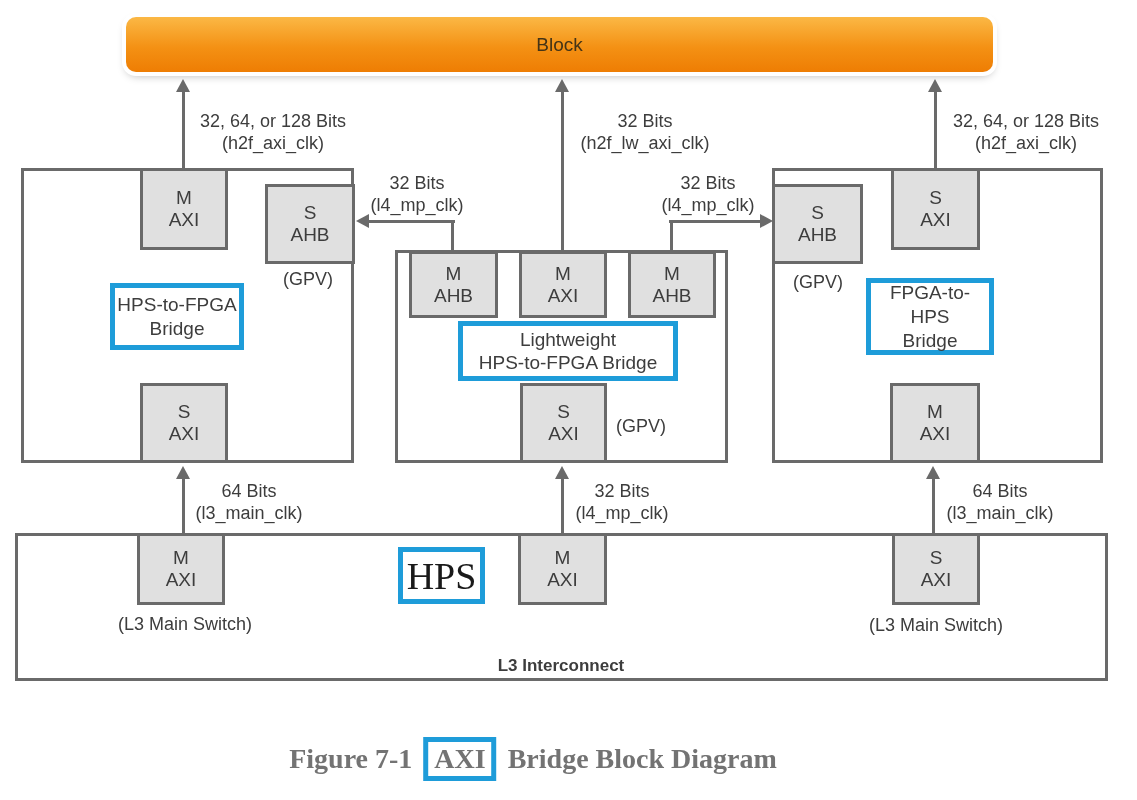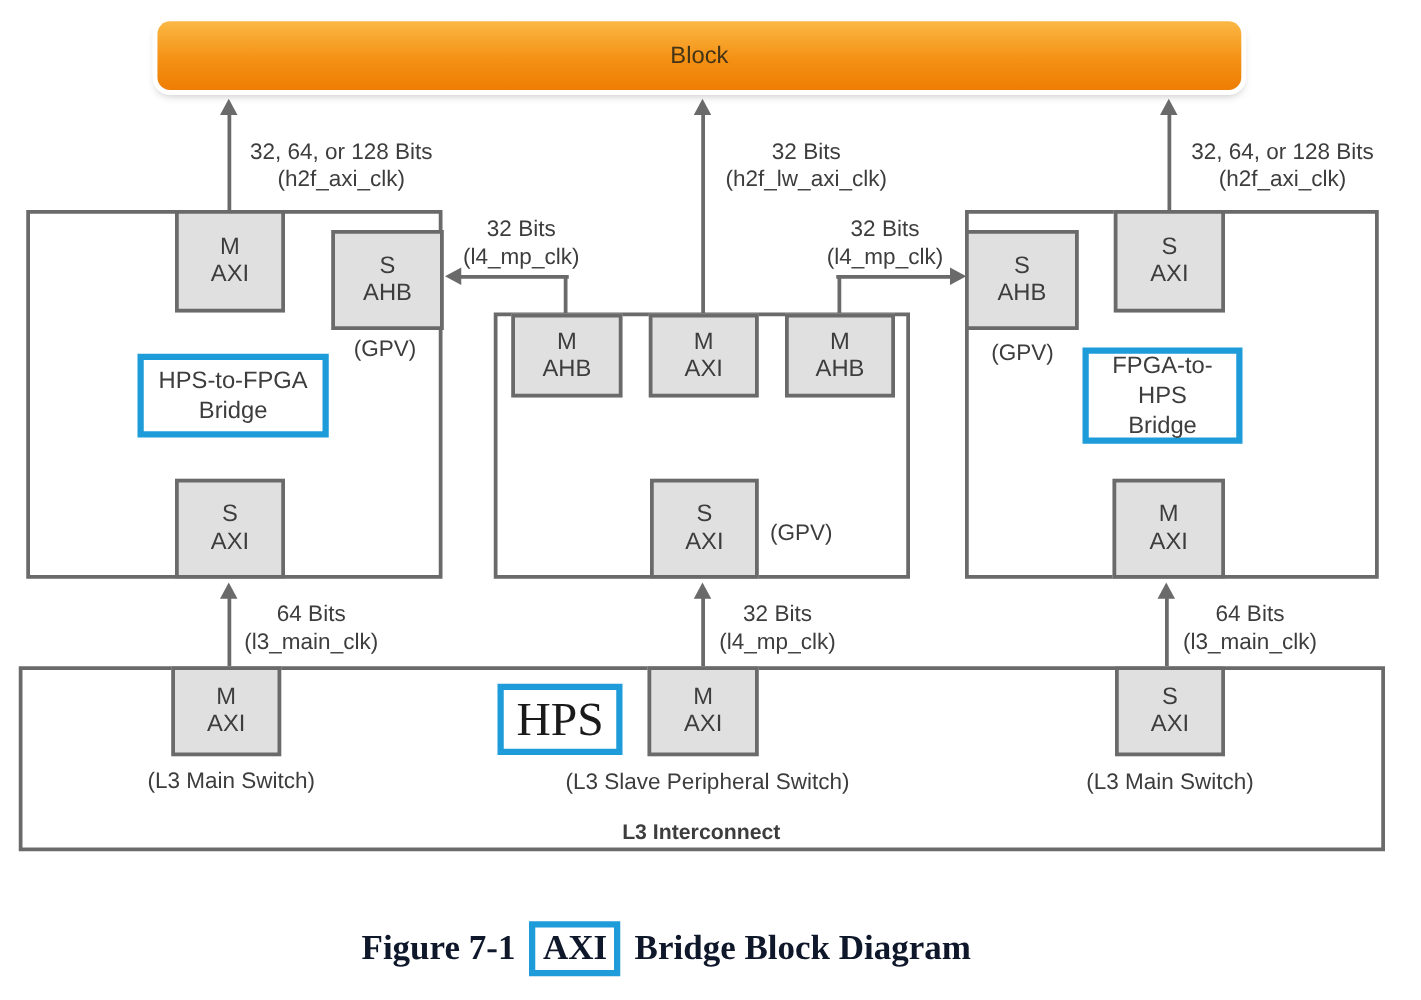--- a/index.html
+++ b/index.html
@@ -61,21 +61,21 @@
   }
   .head-right {
     position: absolute; width: 0; height: 0; z-index: 2;
     border-top: 7px solid transparent; border-bottom: 7px solid transparent;
     border-left: 13px solid #6a6a6a;
   }
   
   .caption {
     position: absolute; left: 533px; top: 737px; transform: translateX(-50%);
     white-space: nowrap; font-family: "Liberation Serif", serif;
-    font-weight: bold; font-size: 28px; color: #0f172a;
+    font-weight: bold; font-size: 28px; color: #737373;
   }
   .caption-hl {
     display: inline-block; border: 5px solid #1e9cd9;
     padding: 1px 6px; margin: 0 4px;
   }
 </style>
 </head>
 <body>
 
 <div class="page">
@@ -95,36 +95,40 @@
   </div>
   <div class="port" style="left:265px; top:184px; width:90px; height:80px;">
     <span>S</span>
     <span>AHB</span>
   </div>
   <div class="lbl" style="left:308px; top:268px;">(GPV)</div>
   <div class="port" style="left:140px; top:383px; width:88px; height:80px;">
     <span>S</span>
     <span>AXI</span>
   </div>
-  <div class="hlbox" style="left:110px; top:283px; width:153px; height:67px;">
+  <div class="hlbox" style="left:110px; top:283px; width:134px; height:67px;">
     <span>HPS-to-FPGA</span>
     <span>Bridge</span>
   </div>
 
   <div class="port" style="left:409px; top:251px; width:89px; height:67px;">
     <span>M</span>
     <span>AHB</span>
   </div>
   <div class="port" style="left:519px; top:251px; width:88px; height:67px;">
     <span>M</span>
     <span>AXI</span>
   </div>
   <div class="port" style="left:628px; top:251px; width:88px; height:67px;">
     <span>M</span>
     <span>AHB</span>
+  </div>
+  <div class="hlbox" style="left:458px; top:321px; width:220px; height:60px; font-size:19px; line-height:23px;">
+    <span>Lightweight</span>
+    <span>HPS-to-FPGA Bridge</span>
   </div>
   <div class="port" style="left:520px; top:383px; width:87px; height:80px;">
     <span>S</span>
     <span>AXI</span>
   </div>
   <div class="lbl" style="left:641px; top:415px;">(GPV)</div>
 
   <div class="port" style="left:772px; top:184px; width:91px; height:80px;">
     <span>S</span>
     <span>AHB</span>
@@ -140,33 +144,32 @@
   </div>
   <div class="port" style="left:890px; top:383px; width:90px; height:80px;">
     <span>M</span>
     <span>AXI</span>
   </div>
 
   <div class="port" style="left:137px; top:533px; width:88px; height:72px;">
     <span>M</span>
     <span>AXI</span>
   </div>
-  <div class="hlbox" style="left:398px; top:547px; width:100px; height:57px;">
+  <div class="hlbox" style="left:398px; top:547px; width:87px; height:57px;">
     <span class="hps-text">HPS</span>
   </div>
   <div class="port" style="left:518px; top:533px; width:89px; height:72px;">
     <span>M</span>
     <span>AXI</span>
   </div>
   <div class="port" style="left:892px; top:533px; width:88px; height:72px;">
     <span>S</span>
     <span>AXI</span>
   </div>
   <div class="lbl" style="left:185px; top:613px;">(L3 Main Switch)</div>
-  <div class="lbl" style="left:566px; top:614px;">(L3 Slave Peripheral Switch)</div>
   <div class="lbl" style="left:936px; top:614px;">(L3 Main Switch)</div>
   <div class="lbl lbl-b" style="left:561px; top:655px;">L3 Interconnect</div>
 
   <div class="lbl" style="left:273px; top:110px;">
     <div>32, 64, or 128 Bits</div>
     <div>(h2f_axi_clk)</div>
   </div>
   <div class="lbl" style="left:645px; top:110px;">
     <div>32 Bits</div>
     <div>(h2f_lw_axi_clk)</div>

